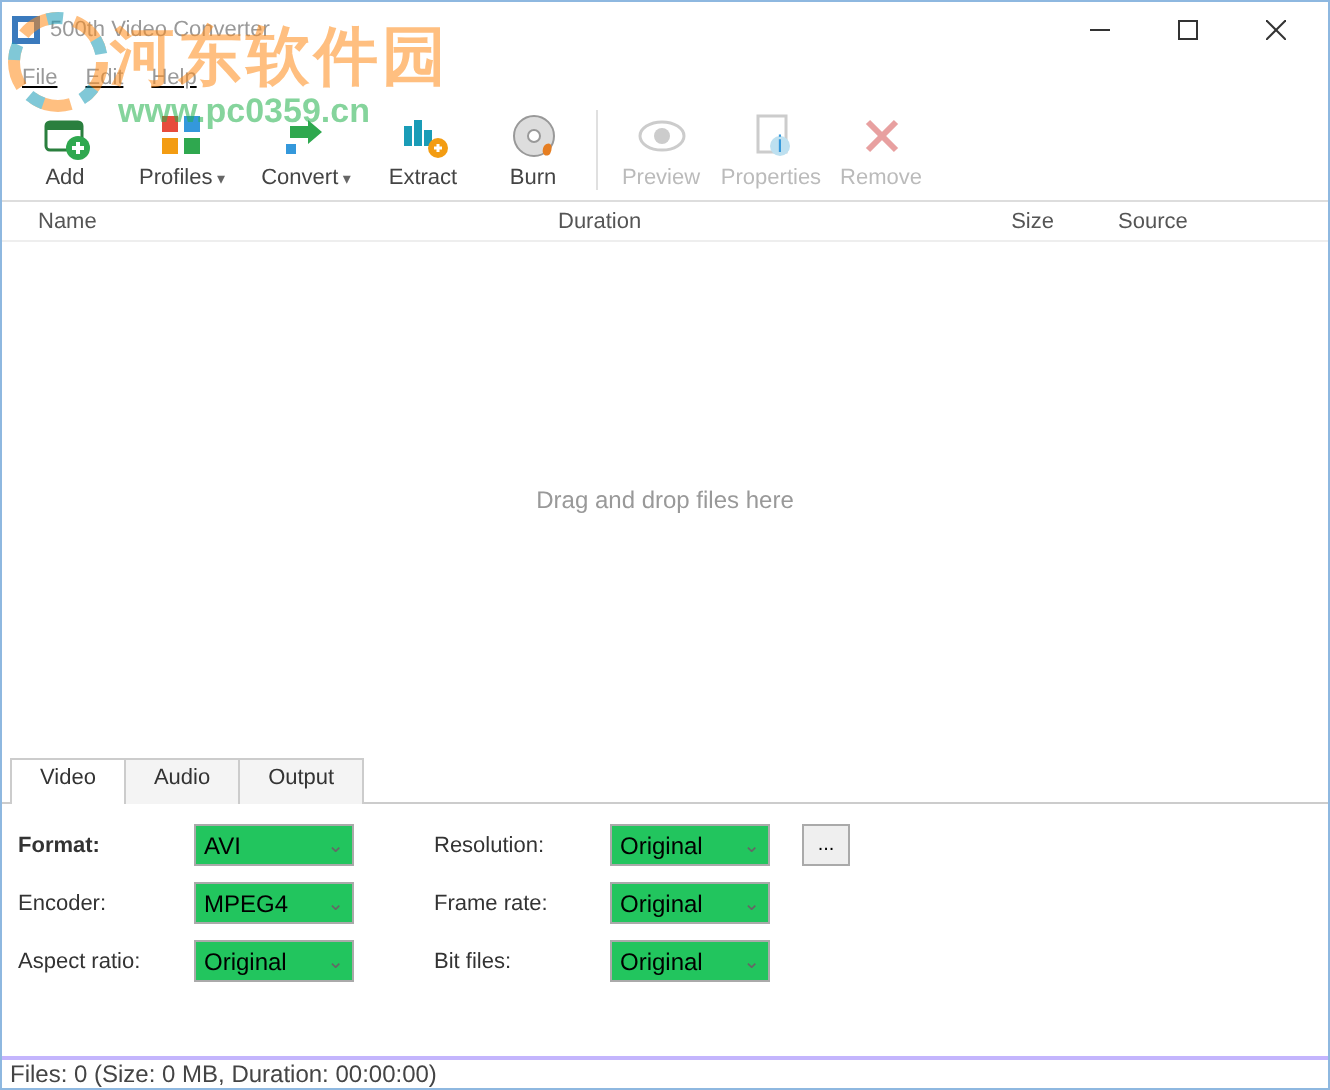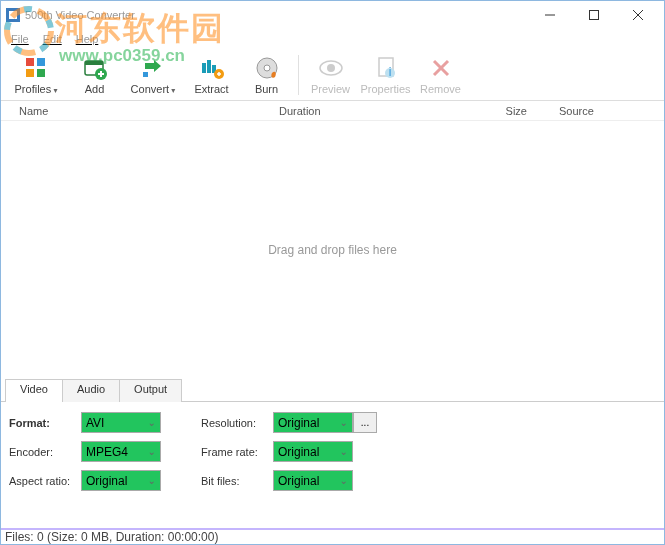--- a/index.html
+++ b/index.html
@@ -25,21 +25,21 @@
 .c-dur{width:200px;}
 .c-size{width:80px;text-align:right;padding-right:20px;}
 .c-src{flex:1;}
 .drop{height:258px;display:flex;align-items:center;justify-content:center;color:#999;font-size:12px;}
 .tabs{display:flex;padding-left:4px;height:23px;}
 .tab{padding:3px 14px;border:1px solid #ccc;border-bottom:none;background:#fff;font-size:11px;color:#333;margin-right:-1px;}
 .tab:not(.active){background:#f4f4f4;border-top:1px solid #ccc;}
 .tab.active{background:#fff;position:relative;z-index:2;}
 .panel{border-top:1px solid #ccc;margin-top:-1px;padding:10px 8px;display:flex;gap:40px;height:110px;}
 .pcol{display:flex;flex-direction:column;gap:8px;}
-.prow{display:flex;align-items:center;gap:0;}
+.prow{display:flex;align-items:center;gap:16px;}
 .plabel{width:72px;font-size:11px;color:#333;}
 .plabel.b{font-weight:bold;}
 .pselect{width:80px;height:21px;border:1px solid #aaa;background:#22c55e;font-size:11px;padding:0 4px;display:flex;align-items:center;justify-content:space-between;}
 .pselect::after{content:"⌄";color:#666;font-size:10px;}
 .smallbtn{width:24px;height:21px;border:1px solid #aaa;background:#efefef;display:flex;align-items:center;justify-content:center;font-size:10px;}
 .status{position:absolute;bottom:0;left:0;right:0;height:16px;border-top:2px solid #c4b5fd;display:flex;align-items:center;padding:0 4px;font-size:11px;color:#444;background:#fff;}
 .watermark{position:absolute;top:0;left:0;pointer-events:none;opacity:0.55;}
 .wm-text{font-family:"Microsoft YaHei";font-size:32px;font-weight:bold;fill:#ff8c1a;letter-spacing:2px;}
 .wm-url{font-family:Arial;font-size:17px;fill:#22b14c;font-weight:bold;}
 svg{display:block;}
@@ -75,42 +75,42 @@
   </div>
 </div>
 
 <div class="menubar">
   <span class="menuitem">File</span>
   <span class="menuitem">Edit</span>
   <span class="menuitem">Help</span>
 </div>
 
 <div class="toolbar">
-  <div class="tbtn dd">
-    <span class="ticon">
-        <svg width="26" height="26">
-          <rect x="3" y="3" width="8" height="8" fill="#e74c3c"></rect>
-          <rect x="14" y="3" width="8" height="8" fill="#3498db"></rect>
-          <rect x="3" y="14" width="8" height="8" fill="#f39c12"></rect>
-          <rect x="14" y="14" width="8" height="8" fill="#2fa84f"></rect>
-        </svg>
-      </span>
-    <span class="tlabel">Profiles</span>
-  </div>
   <div class="tbtn">
     <span class="ticon">
         <svg width="26" height="26">
           <rect x="3" y="6" width="18" height="14" rx="2" fill="#fff" stroke="#2a7f3e" stroke-width="1.5"></rect>
           <rect x="3" y="6" width="18" height="4" fill="#2a7f3e"></rect>
           <circle cx="19" cy="19" r="6" fill="#2fa84f"></circle>
           <line x1="19" y1="16" x2="19" y2="22" stroke="#fff" stroke-width="2"></line>
           <line x1="16" y1="19" x2="22" y2="19" stroke="#fff" stroke-width="2"></line>
         </svg>
       </span>
     <span class="tlabel">Add</span>
+  </div>
+  <div class="tbtn dd">
+    <span class="ticon">
+        <svg width="26" height="26">
+          <rect x="3" y="3" width="8" height="8" fill="#e74c3c"></rect>
+          <rect x="14" y="3" width="8" height="8" fill="#3498db"></rect>
+          <rect x="3" y="14" width="8" height="8" fill="#f39c12"></rect>
+          <rect x="14" y="14" width="8" height="8" fill="#2fa84f"></rect>
+        </svg>
+      </span>
+    <span class="tlabel">Profiles</span>
   </div>
   <div class="tbtn dd">
     <span class="ticon">
         <svg width="26" height="26">
           <path d="M5 8 L14 8 L14 5 L21 11 L14 17 L14 14 L5 14 Z" fill="#2fa84f"></path>
           <rect x="3" y="17" width="5" height="5" fill="#3498db"></rect>
         </svg>
       </span>
     <span class="tlabel">Convert</span>
   </div>

